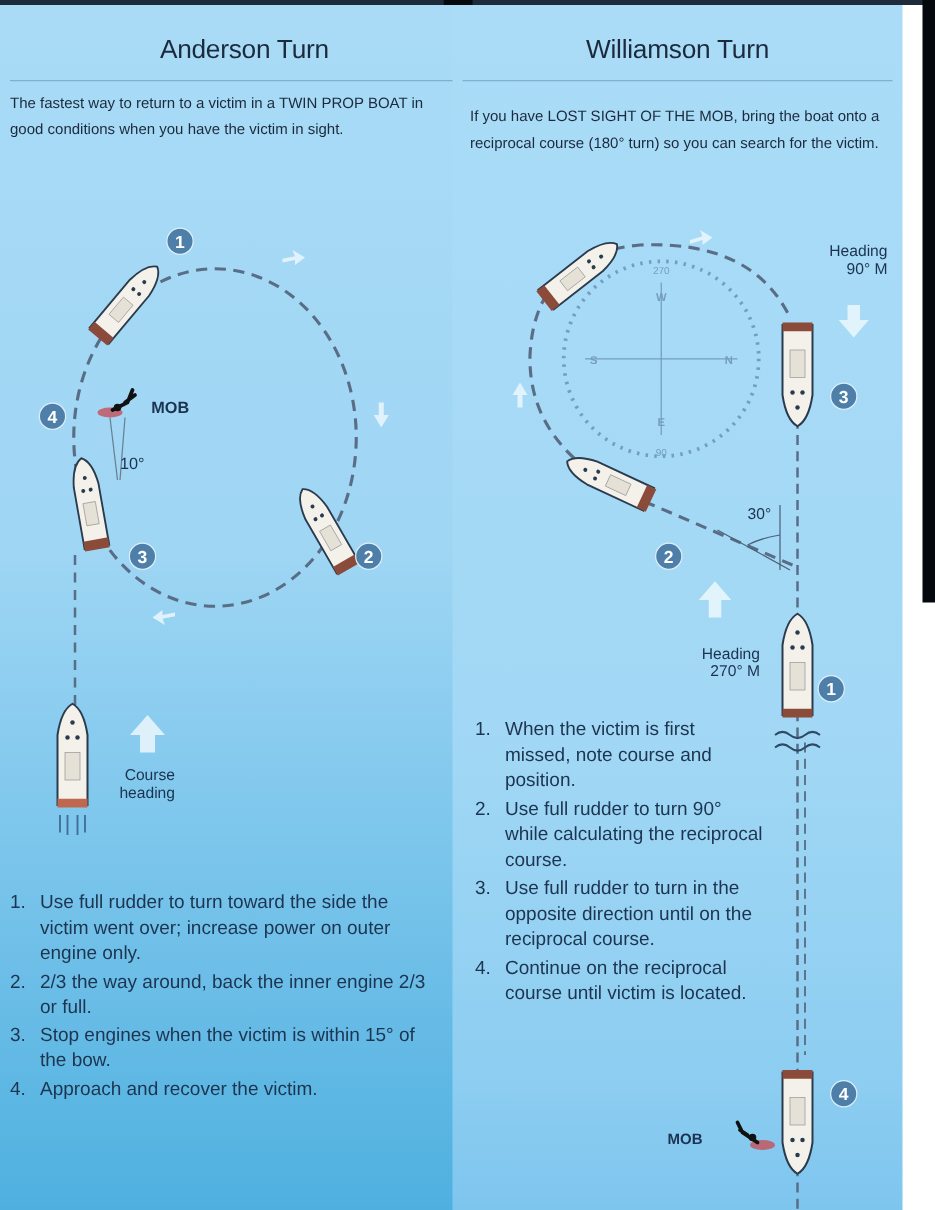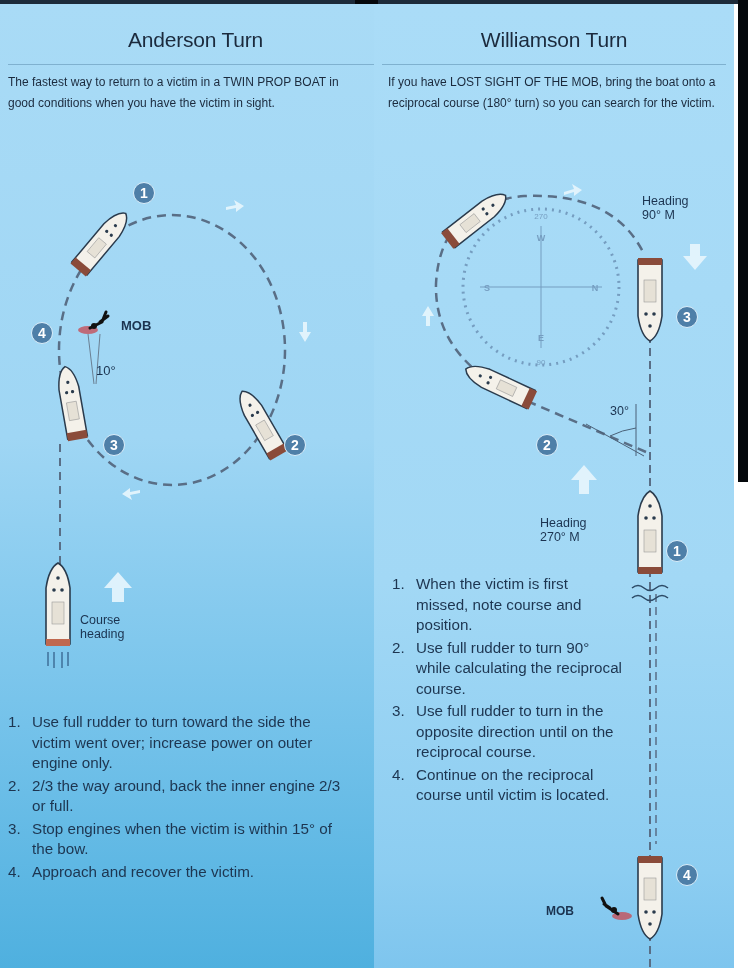--- a/index.html
+++ b/index.html
@@ -1,36 +1,36 @@
 <!DOCTYPE html>
 <html><head>
 <meta charset="utf-8">
 <style>
   html,body{margin:0;padding:0;}
   body{width:748px;height:968px;position:relative;overflow:hidden;background:#ffffff;font-family:"Liberation Sans","DejaVu Sans",sans-serif;}
   .topbar{position:absolute;left:0;top:0;width:748px;height:4px;background:#1d2b3a;}
   .gutter{position:absolute;background:#05080c;}
   .panel{position:absolute;top:4px;overflow:hidden;}
   #left-panel{left:0;width:391px;height:964px;background:linear-gradient(180deg,#a9dbf6 0%,#9fd6f4 45%,#74c2ea 75%,#4fb0df 100%);}
-  #right-panel{left:374px;width:360px;height:964px;background:linear-gradient(180deg,#aadcf7 0%,#a2d8f5 60%,#8ccdf1 90%,#7ec5ee 100%);}
+  #right-panel{left:362px;width:360px;height:964px;background:linear-gradient(180deg,#aadcf7 0%,#a2d8f5 60%,#8ccdf1 90%,#7ec5ee 100%);}
   .title{position:absolute;left:0;right:0;top:24px;text-align:center;font-size:21px;color:#1b2a3d;letter-spacing:-0.2px;}
   .title-rule{position:absolute;left:8px;right:8px;top:60px;height:1px;background:#7fb1cf;}
   .intro{position:absolute;top:68px;font-size:12px;line-height:21px;color:#1b2a3d;}
   #left-panel .intro{left:8px;width:340px;}
-  #right-panel .intro{left:14px;width:340px;}
+  #right-panel .intro{left:14px;width:340px;margin-top:11px;}
   .steps{position:absolute;margin:0;padding:0;list-style:none;color:#1d3550;font-size:15.2px;line-height:20.5px;}
   .steps li{position:relative;padding-left:24px;margin-bottom:2px;}
   .steps li .num{position:absolute;left:0;top:0;}
   #left-steps{left:8px;top:708px;width:340px;}
   #right-steps{left:18px;top:570px;width:230px;}
   .lbl{position:absolute;font-size:12.5px;color:#1b3350;line-height:14px;}
   .lbl-strong{position:absolute;font-size:13px;color:#1b3350;font-weight:bold;}
   .badge{position:absolute;width:20px;height:20px;border-radius:50%;background:#4e7fa8;border:1px solid #dbeefa;color:#ffffff;font-size:14px;font-weight:bold;text-align:center;line-height:20px;}
   svg.diagram{position:absolute;left:0;top:0;}
-  .center{text-align:left;}
+  .center{text-align:right;}
 </style>
 </head>
 <body>
 
 <div class="topbar"></div>
 <div class="gutter" style="left:355px;top:0;width:23px;height:482px;"></div>
 <div class="gutter" style="left:738px;top:0;width:10px;height:482px;"></div>
 
 <section id="left-panel" class="panel">
   <div class="title">Anderson Turn</div>

